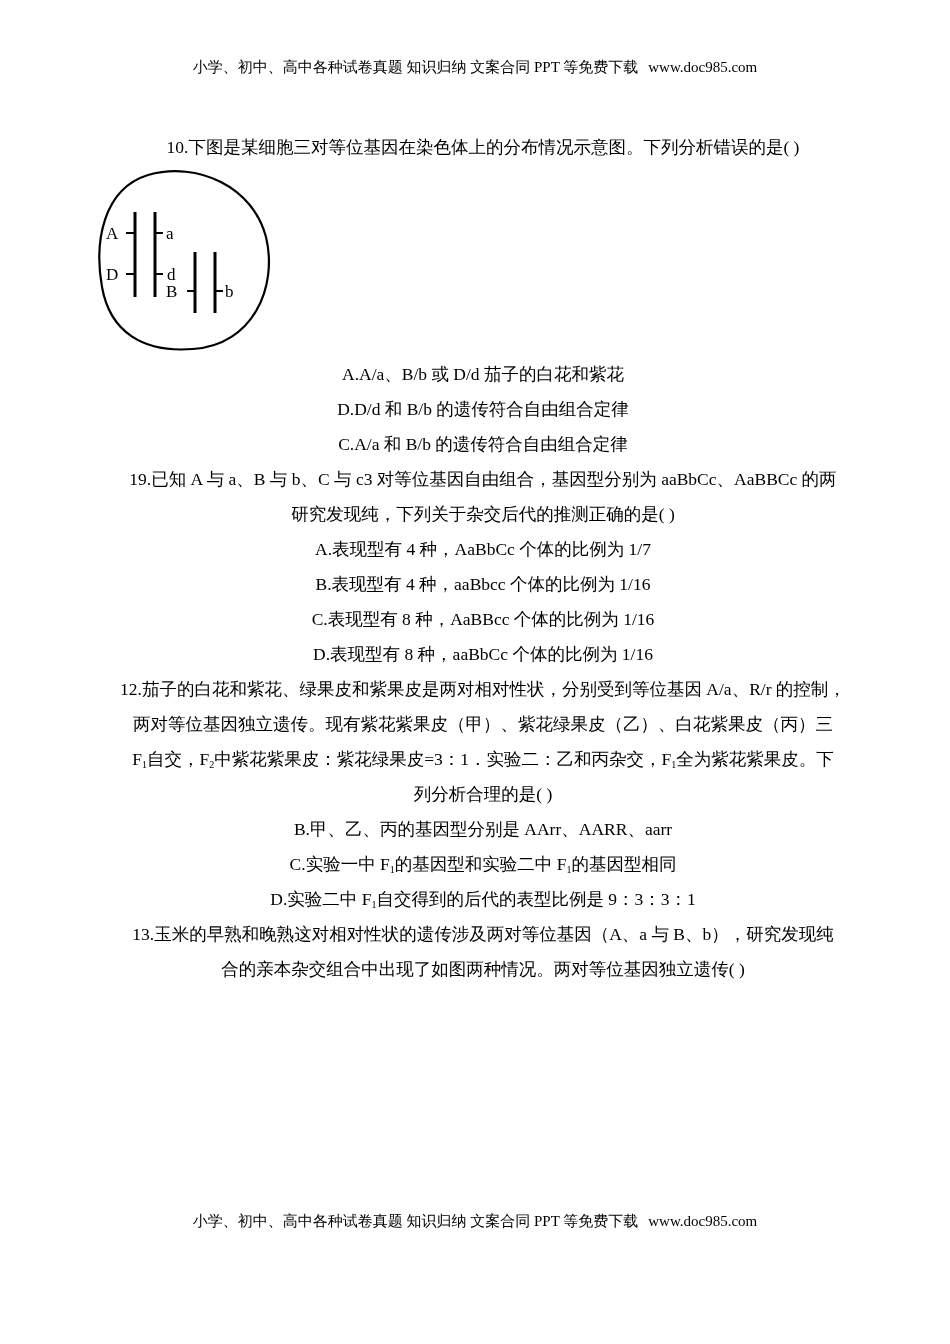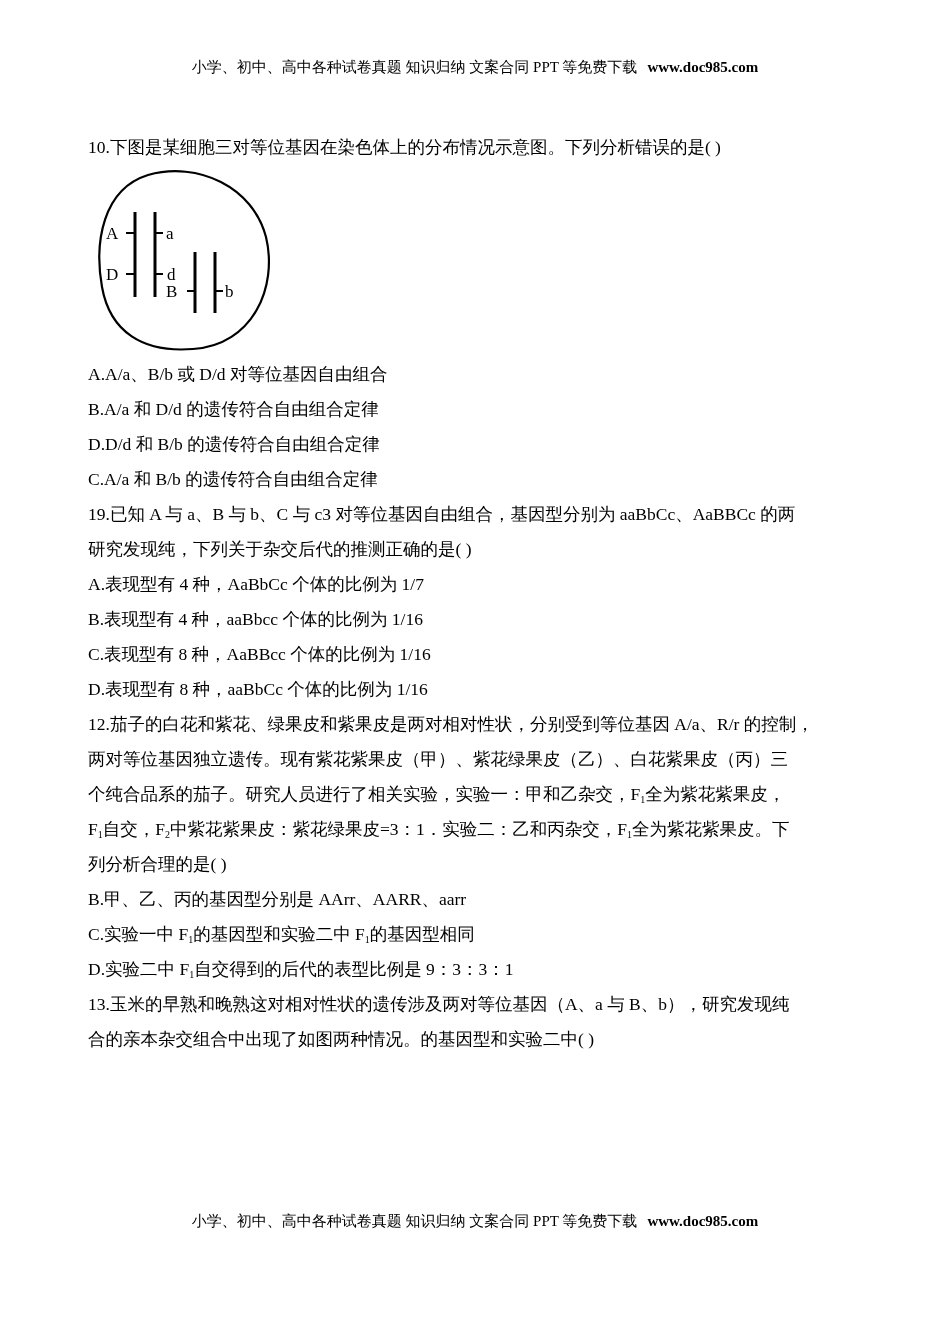--- a/index.html
+++ b/index.html
@@ -7,26 +7,26 @@
     width: 950px; height: 1344px; position: relative; overflow: hidden;
     font-family: "Liberation Serif", "DejaVu Serif", serif;
     color: #000;
   }
   .header, .footer {
     position: absolute; left: 0; width: 950px; text-align: center;
     font-size: 15px; letter-spacing: 0;
   }
   .header { top: 58px; }
   .footer { top: 1212px; }
-  .header .url, .footer .url { margin-left: 10px; font-weight: bold; }
+  .header .url, .footer .url { margin-left: 10px; }
   .content {
     position: absolute; left: 88px; top: 130px; width: 790px;
   }
   .line {
-    font-size: 17.5px; line-height: 35px; height: 35px; white-space: nowrap;
+    font-size: 17.5px; line-height: 35px; height: 35px; white-space: nowrap; text-align: center;
   }
   .diagram { position: relative; width: 200px; height: 190px; margin: 2px 0 0 0; }
   sub { font-size: 10px; vertical-align: -3px; line-height: 0; }
 </style>
 </head>
 <body>
 
 <div class="header">
   <span>小学、初中、高中各种试卷真题 知识归纳 文案合同 PPT 等免费下载</span><span class="url">www.doc985.com</span>
 </div>
@@ -50,47 +50,45 @@
         <line x1="99" y1="124" x2="107" y2="124" stroke="#000" stroke-width="2"></line>
         <line x1="127" y1="124" x2="135" y2="124" stroke="#000" stroke-width="2"></line>
         <text x="18" y="72" font-size="17" font-family="Liberation Serif, serif">A</text>
         <text x="78" y="72" font-size="17" font-family="Liberation Serif, serif">a</text>
         <text x="18" y="113" font-size="17" font-family="Liberation Serif, serif">D</text>
         <text x="79" y="113" font-size="17" font-family="Liberation Serif, serif">d</text>
         <text x="78" y="130" font-size="17" font-family="Liberation Serif, serif">B</text>
         <text x="137" y="130" font-size="17" font-family="Liberation Serif, serif">b</text>
       </svg>
     </div>
-    <div class="line">A.A/a、B/b 或 D/d 对等位基因自由组合</div>
-    <div class="line">B.A/a 和 D/d 的遗传符合自由组合定律</div>
+    <div class="line">A.A/a、B/b 或 D/d 茄子的白花和紫花</div>
     <div class="line">D.D/d 和 B/b 的遗传符合自由组合定律</div>
     <div class="line">C.A/a 和 B/b 的遗传符合自由组合定律</div>
   </div>
 
   <div>
     <div class="line">19.已知 A 与 a、B 与 b、C 与 c3 对等位基因自由组合，基因型分别为 aaBbCc、AaBBCc 的两</div>
     <div class="line">研究发现纯，下列关于杂交后代的推测正确的是(   )</div>
     <div class="line">A.表现型有 4 种，AaBbCc 个体的比例为 1/7</div>
     <div class="line">B.表现型有 4 种，aaBbcc 个体的比例为 1/16</div>
     <div class="line">C.表现型有 8 种，AaBBcc 个体的比例为 1/16</div>
     <div class="line">D.表现型有 8 种，aaBbCc 个体的比例为 1/16</div>
   </div>
 
   <div>
     <div class="line">12.茄子的白花和紫花、绿果皮和紫果皮是两对相对性状，分别受到等位基因 A/a、R/r 的控制，</div>
     <div class="line">两对等位基因独立遗传。现有紫花紫果皮（甲）、紫花绿果皮（乙）、白花紫果皮（丙）三</div>
-    <div class="line"><span>个纯合品系的茄子。研究人员进行了相关实验，实验一：甲和乙杂交，F</span><sub>1</sub><span>全为紫花紫果皮，</span></div>
     <div class="line"><span>F</span><sub>1</sub><span>自交，F</span><sub>2</sub><span>中紫花紫果皮：紫花绿果皮=3：1．实验二：乙和丙杂交，F</span><sub>1</sub><span>全为紫花紫果皮。下</span></div>
     <div class="line">列分析合理的是(   )</div>
     <div class="line">B.甲、乙、丙的基因型分别是 AArr、AARR、aarr</div>
     <div class="line"><span>C.实验一中 F</span><sub>1</sub><span>的基因型和实验二中 F</span><sub>1</sub><span>的基因型相同</span></div>
     <div class="line"><span>D.实验二中 F</span><sub>1</sub><span>自交得到的后代的表型比例是 9：3：3：1</span></div>
   </div>
 
   <div>
     <div class="line">13.玉米的早熟和晚熟这对相对性状的遗传涉及两对等位基因（A、a 与 B、b），研究发现纯</div>
-    <div class="line">合的亲本杂交组合中出现了如图两种情况。的基因型和实验二中(   )</div>
+    <div class="line">合的亲本杂交组合中出现了如图两种情况。两对等位基因独立遗传(   )</div>
   </div>
 </div>
 
 <div class="footer">
   <span>小学、初中、高中各种试卷真题 知识归纳 文案合同 PPT 等免费下载</span><span class="url">www.doc985.com</span>
 </div>
 
 </body></html>

